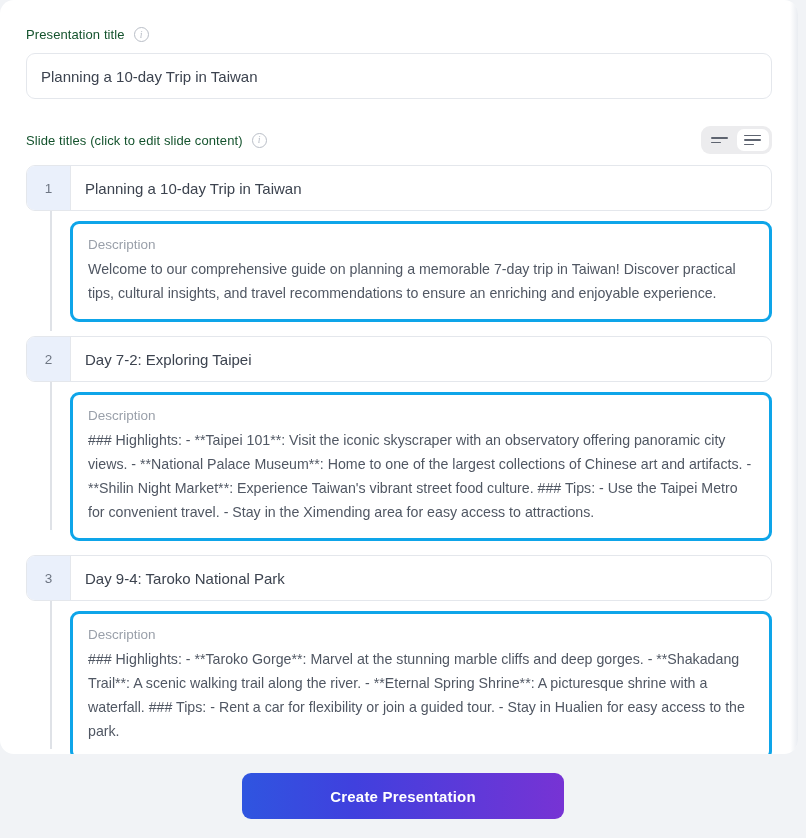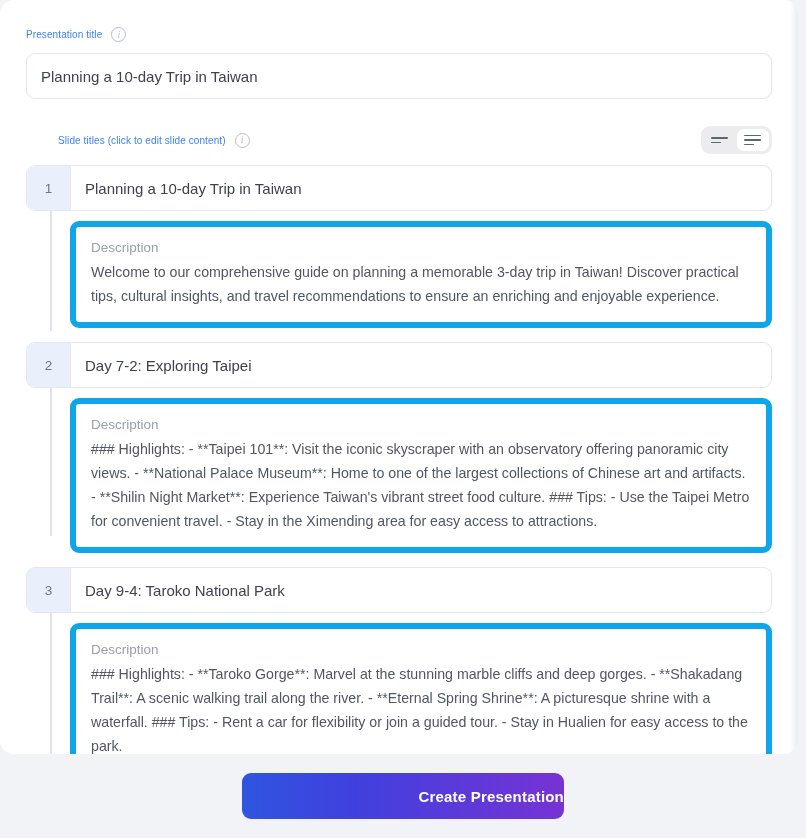--- a/index.html
+++ b/index.html
@@ -41,22 +41,22 @@
 
   
   .field-label-row {
     display: flex;
     align-items: center;
     gap: 9px;
     padding-top: 27px;
   }
 
   .field-label {
-    font-size: 10px;
-    color: #3b82f6;
+    font-size: 13px;
+    color: #14532d;
     font-weight: 400;
     letter-spacing: 0.1px;
   }
 
   .info-icon {
     width: 15px;
     height: 15px;
     border: 1.2px solid #b9bec7;
     border-radius: 50%;
     display: inline-flex;
@@ -175,21 +175,21 @@
     left: 24px;
     width: 1.5px;
     background: #dfe2e7;
   }
 
   .desc-wrap {
     margin-left: 44px;
     margin-top: 10px;
     margin-bottom: 14px;
     width: 702px;
-    border: 6px solid #0ea5e9;
+    border: 3px solid #0ea5e9;
     border-radius: 9px;
     background: #fff;
     padding: 13px 15px 14px 15px;
   }
 
   .desc-label {
     font-size: 13.5px;
     color: #9aa0aa;
     margin-bottom: 5px;
   }
@@ -218,21 +218,20 @@
     height: 46px;
     border: none;
     border-radius: 9px;
     background: linear-gradient(90deg, #2f55e0 0%, #4040de 35%, #7733d4 100%);
     color: #ffffff;
     font-family: "Liberation Sans", sans-serif;
     font-size: 15px;
     font-weight: bold;
     letter-spacing: 0.2px;
     cursor: pointer;
-    text-align: right;
   }
 
   
   .card-edge {
     position: absolute;
     right: 0;
     top: 0;
     width: 8px;
     height: 754px;
     background: linear-gradient(90deg, rgba(255,255,255,0) 0%, #e9ecf1 100%);
@@ -251,21 +250,21 @@
       
       <div class="field-label-row">
         <span class="field-label">Presentation title</span>
         <span class="info-icon">i</span>
       </div>
 
       <input class="title-input" type="text" value="Planning a 10-day Trip in Taiwan" style="">
 
       
       <div class="slides-header">
-        <div class="field-label-row" style="padding-top:0;margin-left:32px;">
+        <div class="field-label-row" style="padding-top:0;">
           <span class="field-label">Slide titles (click to edit slide content)</span>
           <span class="info-icon">i</span>
         </div>
 
         <div class="view-toggle">
           <button class="view-btn">
             <span class="ln" style="width:17px;"></span>
             <span class="ln" style="width:10px;"></span>
           </button>
           <button class="view-btn active">
@@ -280,21 +279,21 @@
       <div class="slide-list">
 
         <div class="slide-block">
           <div class="connector" style="top:46px;height:120px;"></div>
           <div class="slide-row">
             <div class="slide-num">1</div>
             <div class="slide-title">Planning a 10-day Trip in Taiwan</div>
           </div>
           <div class="desc-wrap">
             <div class="desc-label">Description</div>
-            <div class="desc-text">Welcome to our comprehensive guide on planning a memorable 3-day trip in Taiwan! Discover practical tips, cultural insights, and travel recommendations to ensure an enriching and enjoyable experience.</div>
+            <div class="desc-text">Welcome to our comprehensive guide on planning a memorable 7-day trip in Taiwan! Discover practical tips, cultural insights, and travel recommendations to ensure an enriching and enjoyable experience.</div>
           </div>
         </div>
 
         <div class="slide-block">
           <div class="connector" style="top:46px;height:148px;"></div>
           <div class="slide-row">
             <div class="slide-num">2</div>
             <div class="slide-title">Day 7-2: Exploring Taipei</div>
           </div>
           <div class="desc-wrap">

